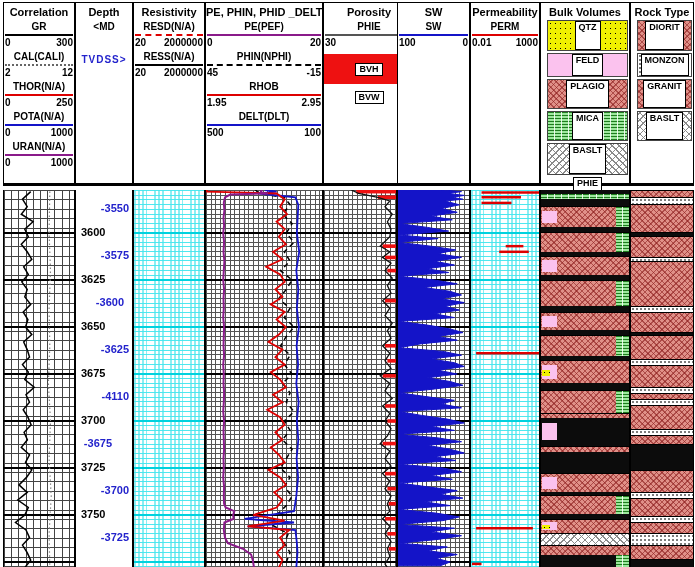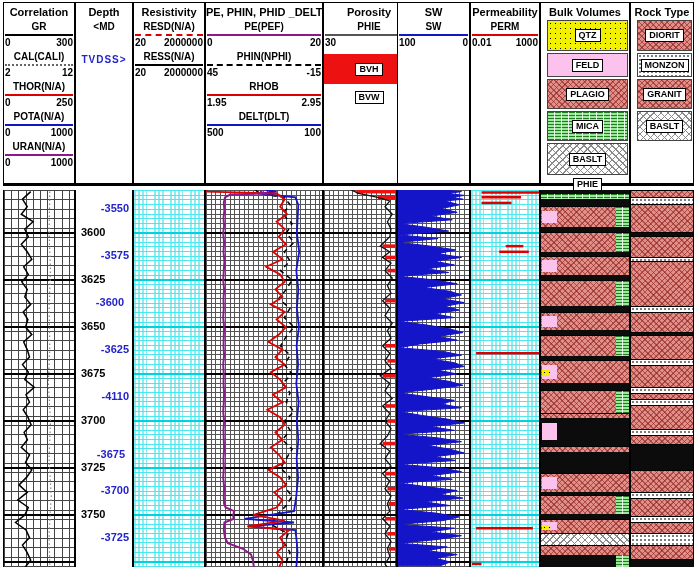--- a/index.html
+++ b/index.html
@@ -4,21 +4,21 @@
 <style>
   html,body{margin:0;padding:0;background:#fff;}
   body{width:695px;height:567px;overflow:hidden;font-family:"Liberation Sans",sans-serif;}
   #plot{position:relative;width:695px;height:567px;background:#fff;}
   .hdr{position:absolute;top:2px;height:184px;background:#fff;border:1px solid #000;border-bottom:3px solid #000;box-sizing:border-box;}
   .bdy{position:absolute;top:190px;height:377px;background:#fff;border-left:1px solid #000;border-right:1px solid #000;box-sizing:border-box;overflow:hidden;}
   .ttl{font-size:11px;font-weight:700;text-align:center;padding-top:3px;white-space:nowrap;overflow:hidden;}
   .clbl{font-size:10px;font-weight:700;text-align:center;margin-top:3px;white-space:nowrap;}
   .cline{height:0;margin:2px 1px 0 1px;}
   .nums{display:flex;justify-content:space-between;font-size:10px;font-weight:700;padding:0 1px;margin-top:1px;}
-  .patch{position:relative;margin:2px 1px 0 6px;border:1px solid #444;display:flex;align-items:center;justify-content:center;}
+  .patch{position:relative;margin:2px 1px 0 6px;border:1px solid #444;display:flex;justify-content:center;}
   .pbox{background:#fff;border:1px solid #000;font-size:9px;font-weight:700;padding:0 3px;line-height:11px;white-space:nowrap;}
   .grid-coarse{background-image:
      repeating-linear-gradient(to bottom,#444 0 1px,transparent 1px 9.4px),
      repeating-linear-gradient(to right,#444 0 1px,transparent 1px 7.2px);}
   .grid-fine{background-image:
      repeating-linear-gradient(to bottom,#555 0 1px,transparent 1px 4.7px),
      repeating-linear-gradient(to right,#555 0 1px,transparent 1px 4.72px);}
   .grid-cyan{background-color:#fff;background-image:
      repeating-linear-gradient(to bottom,rgba(70,230,238,.95) 0 1px,transparent 1px 4.7px),
      repeating-linear-gradient(to right,transparent 0 13px,#fff 13px 18px),
@@ -249,21 +249,21 @@
       <div class="dlabel" style="left: 5px; top: 130px; color: rgb(0, 0, 0);">3650</div>
       <div class="dlabel" style="left: 5px; top: 177px; color: rgb(0, 0, 0);">3675</div>
       <div class="dlabel" style="left: 5px; top: 224px; color: rgb(0, 0, 0);">3700</div>
       <div class="dlabel" style="left: 5px; top: 271px; color: rgb(0, 0, 0);">3725</div>
       <div class="dlabel" style="left: 5px; top: 318px; color: rgb(0, 0, 0);">3750</div>
       <div class="dlabel" style="right: 3px; top: 12px; color: rgb(35, 35, 204);">-3550</div>
       <div class="dlabel" style="right: 3px; top: 59px; color: rgb(35, 35, 204);">-3575</div>
       <div class="dlabel" style="right: 8px; top: 106px; color: rgb(35, 35, 204); text-align: right;">-3600</div>
       <div class="dlabel" style="right: 3px; top: 153px; color: rgb(35, 35, 204);">-3625</div>
       <div class="dlabel" style="right: 3px; top: 200px; color: rgb(35, 35, 204);">-4110</div>
-      <div class="dlabel" style="right: 7px; top: 247px; color: rgb(35, 35, 204); margin-top: 11px;">-3675</div>
+      <div class="dlabel" style="right: 20px; top: 247px; color: rgb(35, 35, 204);">-3675</div>
       <div class="dlabel" style="right: 3px; top: 294px; color: rgb(35, 35, 204);">-3700</div>
       <div class="dlabel" style="right: 3px; top: 341px; color: rgb(35, 35, 204);">-3725</div>
     </div>
     <div class="bdy grid-cyan" style="left: 133px; width: 72px;">
       <div class="heavy-cyan" style="top: 42px;"></div>
       <div class="heavy-cyan" style="top: 89px;"></div>
       <div class="heavy-cyan" style="top: 136px;"></div>
       <div class="heavy-cyan" style="top: 183px;"></div>
       <div class="heavy-cyan" style="top: 230px;"></div>
       <div class="heavy-cyan" style="top: 277px;"></div>

